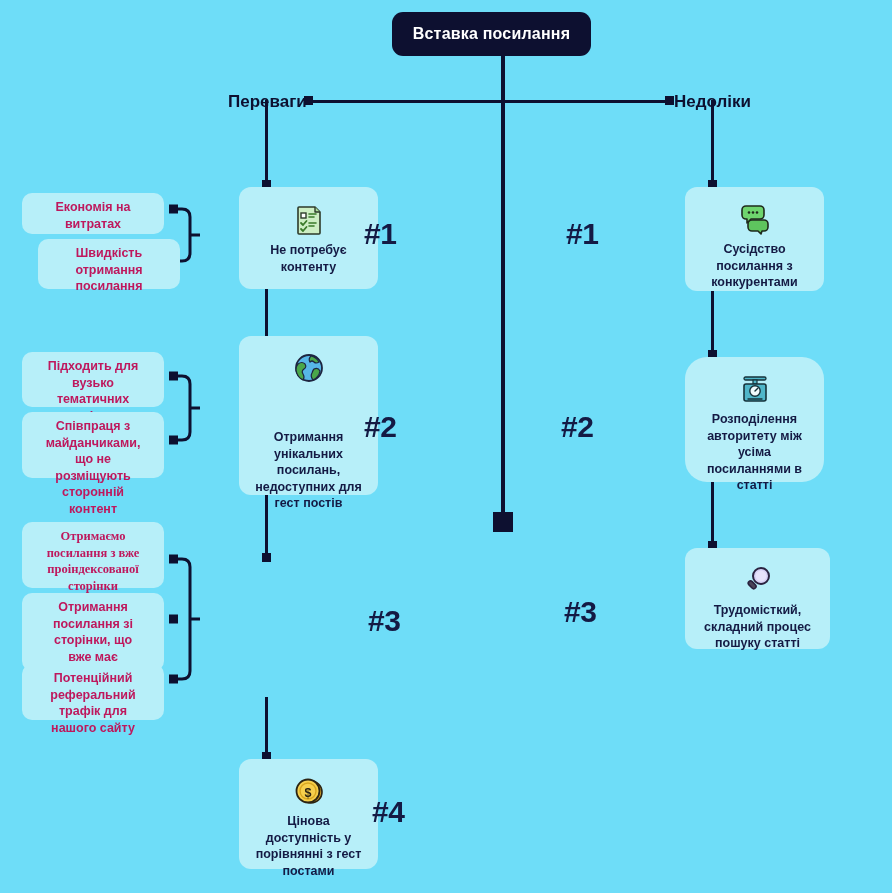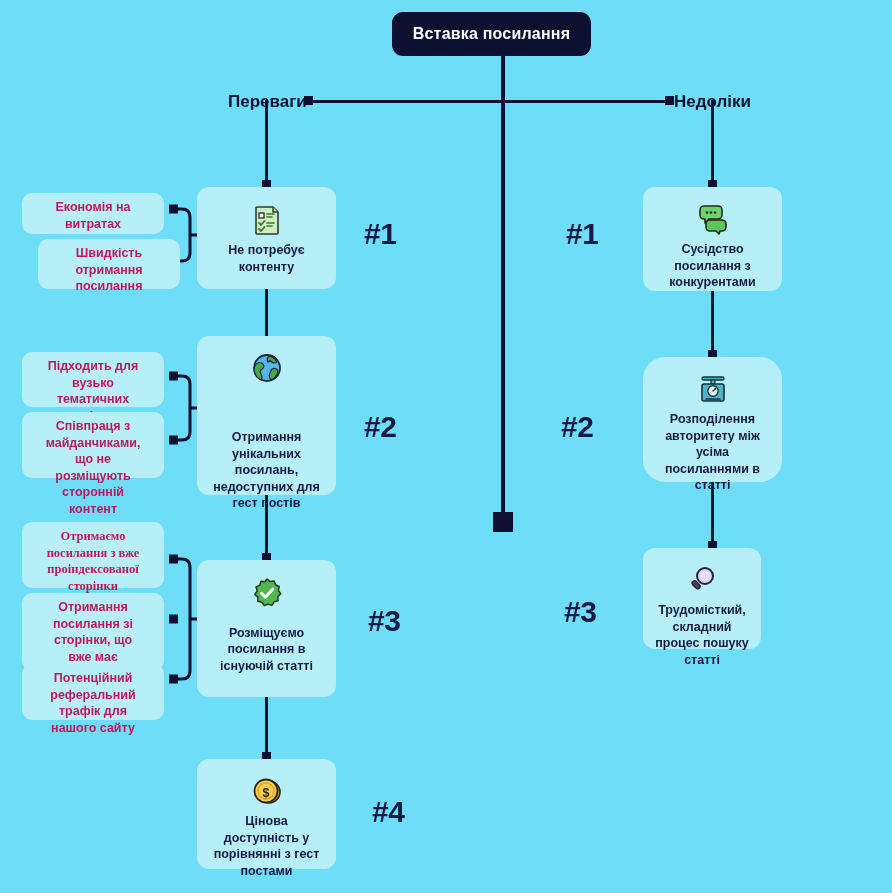--- a/index.html
+++ b/index.html
@@ -45,20 +45,21 @@
   .card {
     position: absolute;
     background: #b7eff9;
     border-radius: 12px;
     display: flex;
     flex-direction: column;
     align-items: center;
     justify-content: flex-start;
     padding: 16px 10px 14px;
     text-align: center;
+    margin-left: 42px;
   }
   .card .card-icon {
     width: 34px; height: 34px;
     margin-bottom: 6px;
     display: flex; align-items: center; justify-content: center;
   }
   .card .card-icon svg { display:block; }
   .card .card-text {
     color: #141a44;
     font-size: 12.5px;
@@ -199,29 +200,20 @@
       <svg width="32" height="32" viewBox="0 0 32 32">
         <circle cx="16" cy="16" r="13" fill="#57b6e8" stroke="#1d2540" stroke-width="1.8"></circle>
         <path d="M5 12 q4 -3 7 0 q2 3 -1 5 q-3 2 -1 5 q2 3 0 6 q-6 -3 -7 -10 q0 -4 2 -6z" fill="#4aa74a" stroke="#1d2540" stroke-width="1.2"></path>
         <path d="M18 4 q5 1 8 6 q-3 2 -5 0 q-2 -2 -4 0 q-2 -3 1 -6z" fill="#4aa74a" stroke="#1d2540" stroke-width="1.2"></path>
         <path d="M21 17 q4 -2 6 2 q-1 6 -7 9 q-3 -4 -1 -7 q1 -3 2 -4z" fill="#4aa74a" stroke="#1d2540" stroke-width="1.2"></path>
       </svg>
     </span>
     <span class="card-text">Отримання унікальних посилань, недоступних для гест постів</span>
   </div>
 
-  <div class="card" style="left:197px; top:560px; width:139px; height:137px;">
-    <span class="card-icon">
-      <svg width="32" height="32" viewBox="0 0 32 32">
-        <path d="M16 2 l3.1 2.6 l4-.6 l1.4 3.8 l3.7 1.7 l-.9 4 l2.4 3.3 l-2.9 2.9 l.3 4.1 l-4 1.1 l-2.2 3.5 l-3.9-1.3 l-3.8 1.5 l-2.4-3.4 l-4-.9 l.1-4.1 l-3-2.8 l2.3-3.4 l-1.1-4 l3.7-1.8 l1.2-3.9 l4 .4z" fill="#4fb84f" stroke="#24331f" stroke-width="1.5" stroke-linejoin="round"></path>
-        <path d="M10.5 16.3 l3.8 3.9 l7.4 -8" fill="none" stroke="#ffffff" stroke-width="3" stroke-linecap="round" stroke-linejoin="round"></path>
-      </svg>
-    </span>
-    <span class="card-text">Розміщуємо посилання в існуючій статті</span>
-  </div>
 
   <div class="card" style="left:197px; top:759px; width:139px; height:110px;">
     <span class="card-icon">
       <svg width="32" height="32" viewBox="0 0 32 32">
         <circle cx="18" cy="17" r="11" fill="#e0a92b" stroke="#2b2413" stroke-width="1.6"></circle>
         <circle cx="15" cy="16" r="11.5" fill="#f6cf4d" stroke="#2b2413" stroke-width="1.8"></circle>
         <circle cx="15" cy="16" r="8" fill="none" stroke="#d7a620" stroke-width="1.4"></circle>
         <text x="15" y="21.5" font-family="Liberation Sans, sans-serif" font-size="12.5" font-weight="700" fill="#2b2413" text-anchor="middle">$</text>
       </svg>
     </span>
@@ -248,21 +240,21 @@
         <rect x="14" y="7" width="4" height="4" fill="#4fb6c9" stroke="#16323a" stroke-width="1.2"></rect>
         <path d="M7 11 h18 a2 2 0 0 1 2 2 v13 a2 2 0 0 1 -2 2 h-18 a2 2 0 0 1 -2 -2 v-13 a2 2 0 0 1 2 -2z" fill="#4fb6c9" stroke="#16323a" stroke-width="1.6" stroke-linejoin="round"></path>
         <circle cx="16" cy="18" r="5.2" fill="#f0fbfd" stroke="#16323a" stroke-width="1.4"></circle>
         <path d="M16 18 l2.8 -2.8" stroke="#16323a" stroke-width="1.4" stroke-linecap="round"></path>
         <path d="M9 26 h14" stroke="#16323a" stroke-width="1.3" stroke-linecap="round"></path>
       </svg>
     </span>
     <span class="card-text">Розподілення авторитету між усіма посиланнями в статті</span>
   </div>
 
-  <div class="card" style="left:643px; top:548px; width:118px; height:101px;">
+  <div class="card" style="left:643px; top:548px; width:145px; height:101px;">
     <span class="card-icon">
       <svg width="32" height="32" viewBox="0 0 32 32">
         <circle cx="19" cy="12" r="8" fill="#d6d0f5" stroke="#2a2340" stroke-width="2"></circle>
         <circle cx="19" cy="12" r="5.4" fill="#e6e2fa"></circle>
         <rect x="5.5" y="18.5" width="9" height="4.6" rx="2.3" transform="rotate(45 10 21)" fill="#4a4458" stroke="#2a2340" stroke-width="1.6"></rect>
       </svg>
     </span>
     <span class="card-text">Трудомісткий, складний процес пошуку статті</span>
   </div>
 

